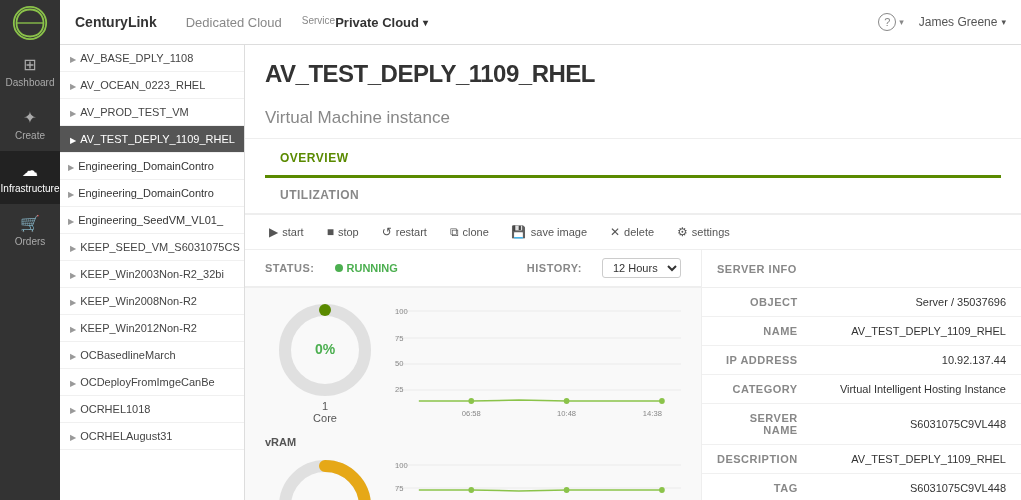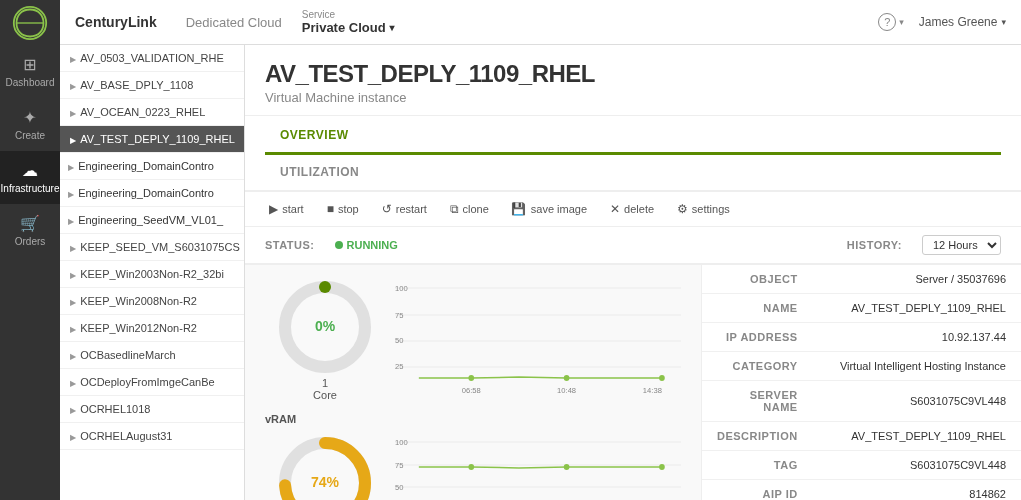--- a/index.html
+++ b/index.html
@@ -129,23 +129,23 @@
       padding: 15px 20px 10px;
       border-bottom: 1px solid #eee;
     }
     .page-title {
       font-size: 24px;
       font-weight: bold;
       color: #333;
       letter-spacing: -0.5px;
     }
     .page-subtitle {
-      font-size: 13px;
+      font-size: 17px;
       color: #888;
-      margin-top: 2px;
+      margin-top: 20px;
     }
 
     
     .tabs {
       display: flex;
       background: #fff;
       border-bottom: 2px solid #eee;
       padding: 0 20px;
       flex-direction: column;
     }
@@ -295,50 +295,50 @@
   </div>
   <div class="nav-item">
     <span class="nav-icon">🛒</span>
     <span>Orders</span>
   </div>
 </div>
 
 <div class="header">
   <span class="header-brand">CenturyLink</span>
   <span class="header-brand" style="font-weight:normal;color:#888;font-size:13px;margin-right:20px;">Dedicated Cloud</span>
-  <div style="display:flex;flex-direction:column;">
+  <div style="display:flex;flex-direction:row;">
     <span class="header-service-label">Service</span>
     <span class="header-service-value chevron-down">Private Cloud</span>
   </div>
   <div class="header-right">
     <div class="header-help">
       <span style="width:18px;height:18px;border:1px solid #888;border-radius:50%;display:flex;align-items:center;justify-content:center;font-size:11px;color:#888;">?</span>
       <span style="font-size:9px;color:#888;">▾</span>
     </div>
     <div style="display:flex;align-items:center;gap:4px;">
       <span>James Greene</span>
       <span style="font-size:9px;">▾</span>
     </div>
   </div>
 </div>
 
 <div class="main-wrapper">
 
   <div class="sidebar">
     <div class="sidebar-item">
       <span class="tri-right"></span>
-      <span>AV_0503_VALIDATION_RHE</span>
-    </div>
-    <div class="sidebar-item">
-      <span class="tri-right"></span>
       <span>AV_BASE_DPLY_1108</span>
     </div>
     <div class="sidebar-item">
       <span class="tri-right"></span>
       <span>AV_OCEAN_0223_RHEL</span>
+    </div>
+    <div class="sidebar-item">
+      <span class="tri-right"></span>
+      <span>AV_PROD_TEST_VM</span>
     </div>
     <div class="sidebar-item active">
       <span class="tri-right-active"></span>
       <span>AV_TEST_DEPLY_1109_RHEL</span>
     </div>
     <div class="sidebar-item group-header">
       <span class="tri-right"></span>
       <span>Engineering_DomainContro</span>
     </div>
     <div class="sidebar-item group-header">
@@ -434,20 +434,23 @@
           <span class="status-dot"></span>
           <span>RUNNING</span>
         </span>
         <span class="history-label">HISTORY:</span>
         <select class="history-select">
           <option>12 Hours</option>
           <option>24 Hours</option>
           <option>7 Days</option>
         </select>
       </div>
+      <div style="width:320px;display:flex;align-items:center;padding:8px 15px;border-left:1px solid #eee;">
+        <span class="server-info-header" style="margin-left:0;">SERVER INFO</span>
+      </div>
     </div>
 
     <div style="display:flex;">
 
       <div style="flex:1;padding:0;">
 
         <div style="padding:12px 20px 0;background:#f9f9f9;">
           <div style="display:flex;align-items:center;gap:10px;">
 
             <div class="donut-container">

